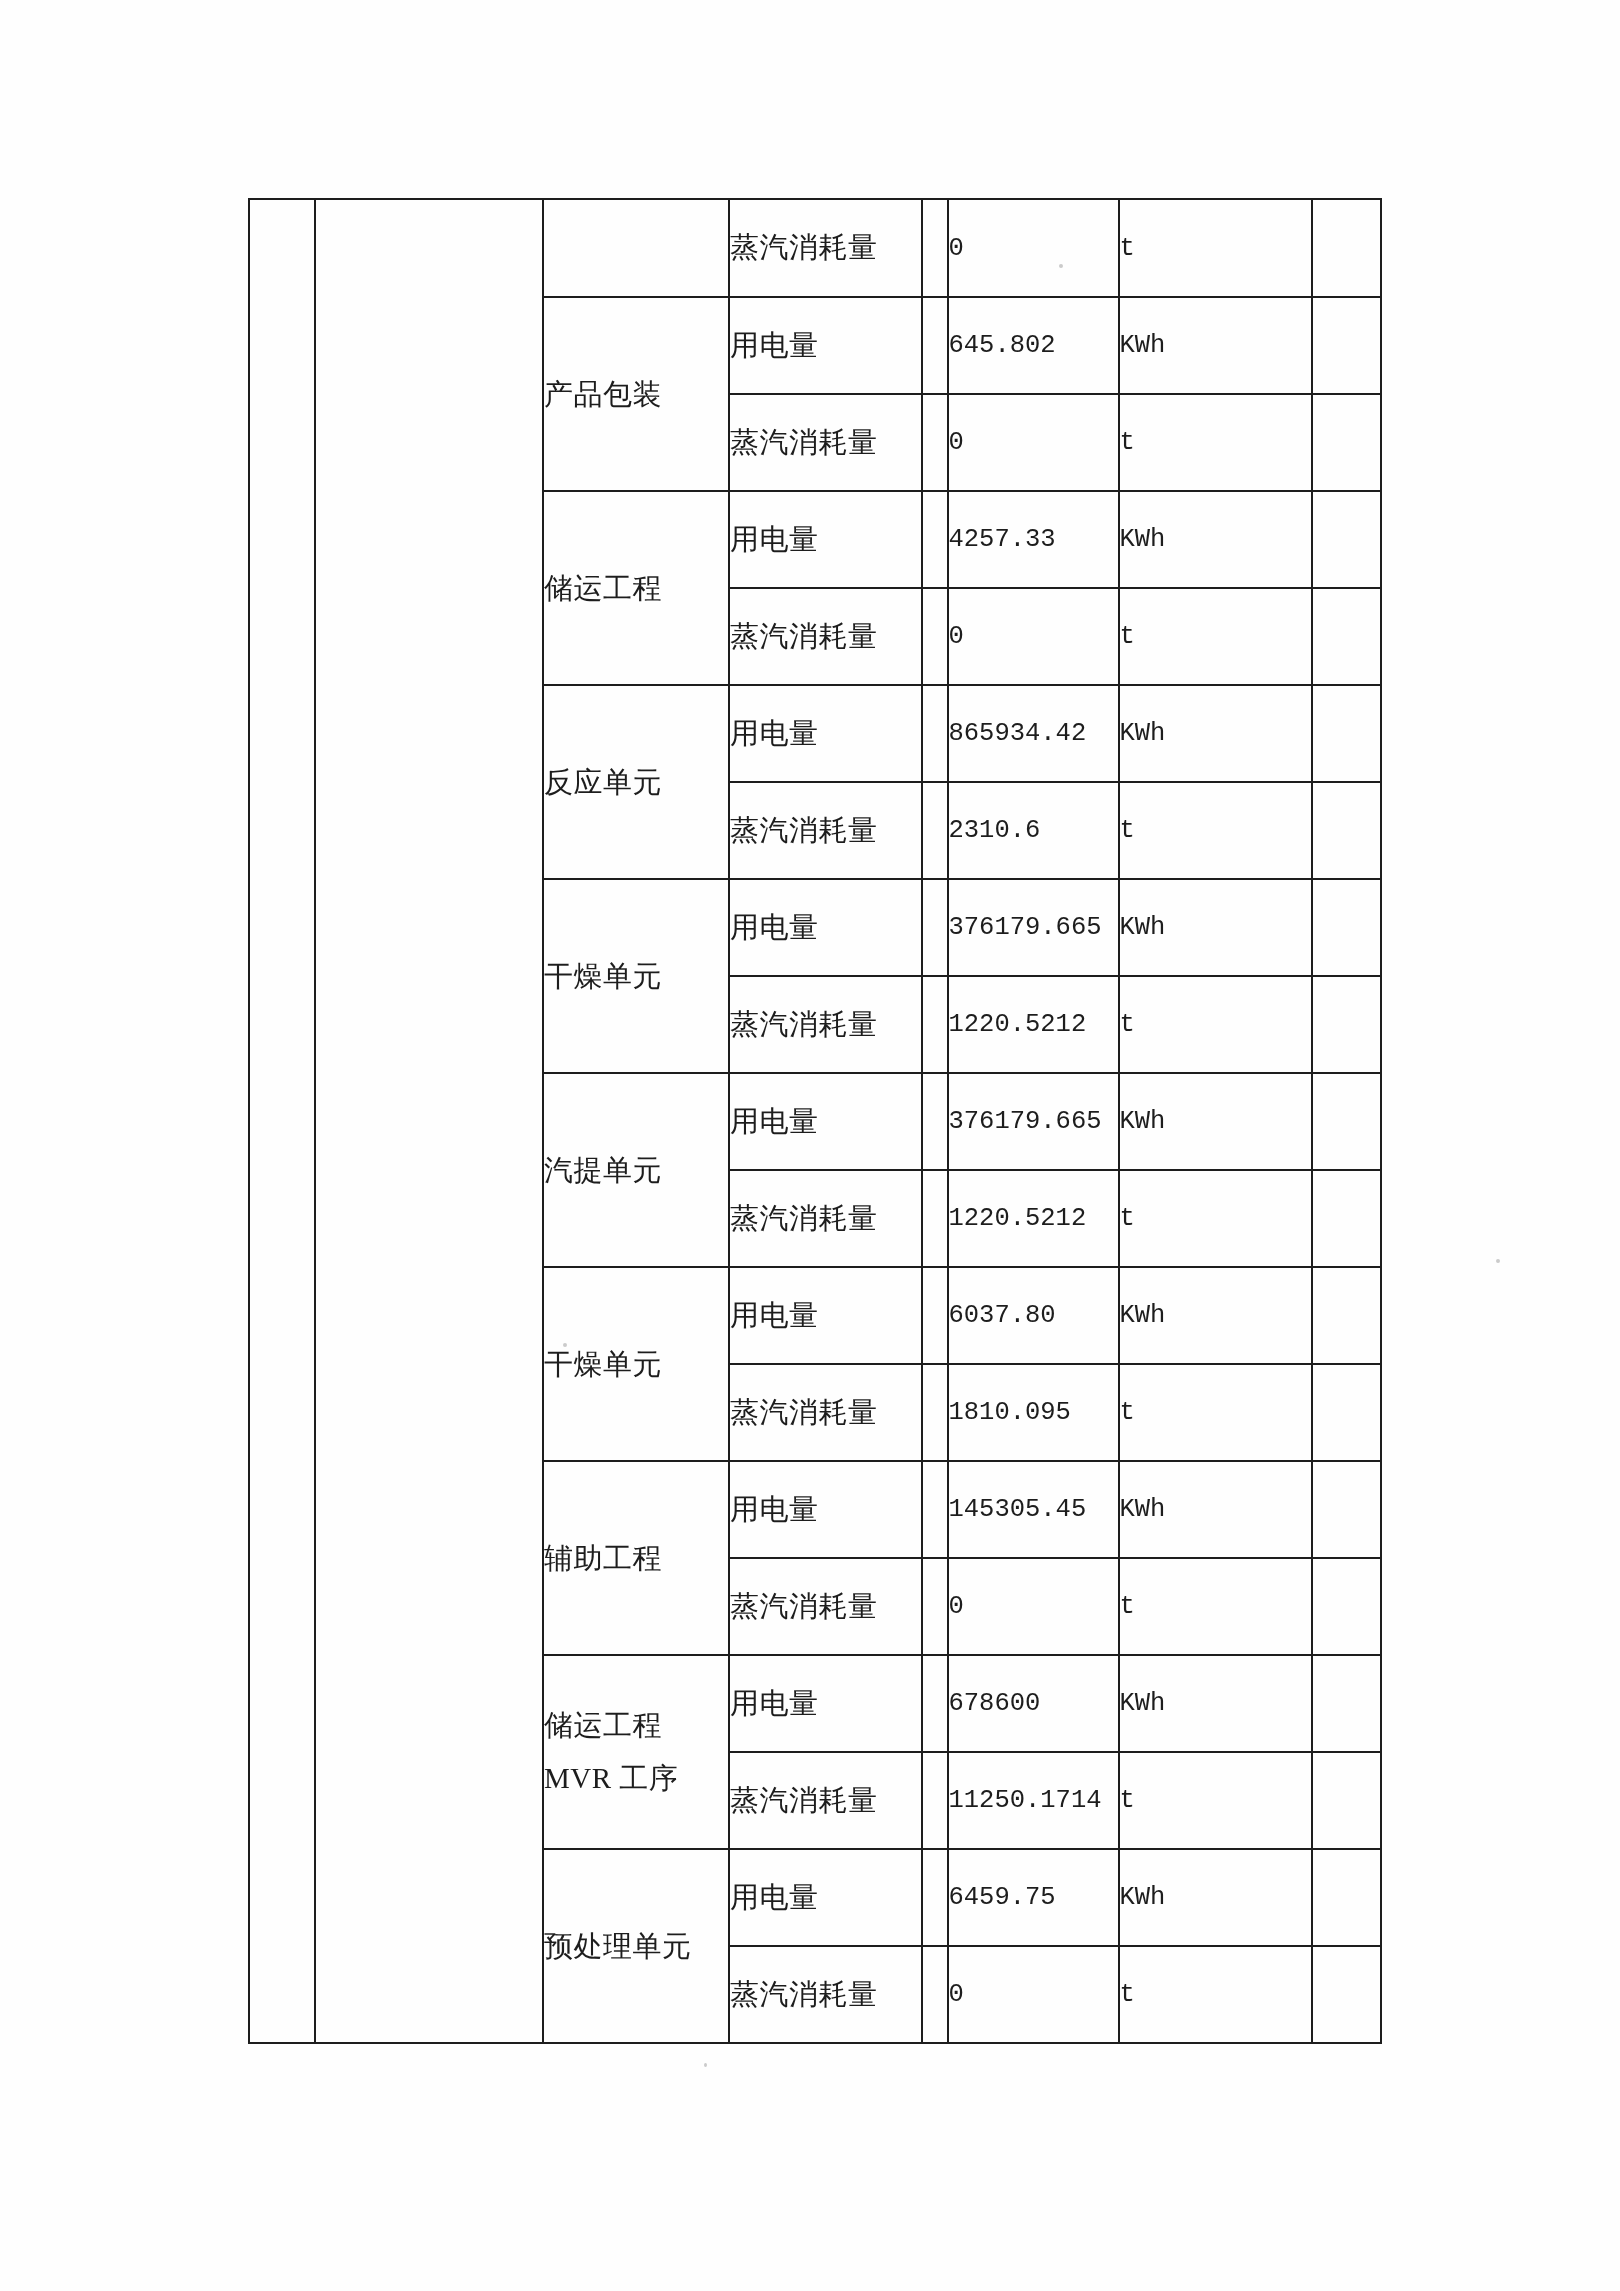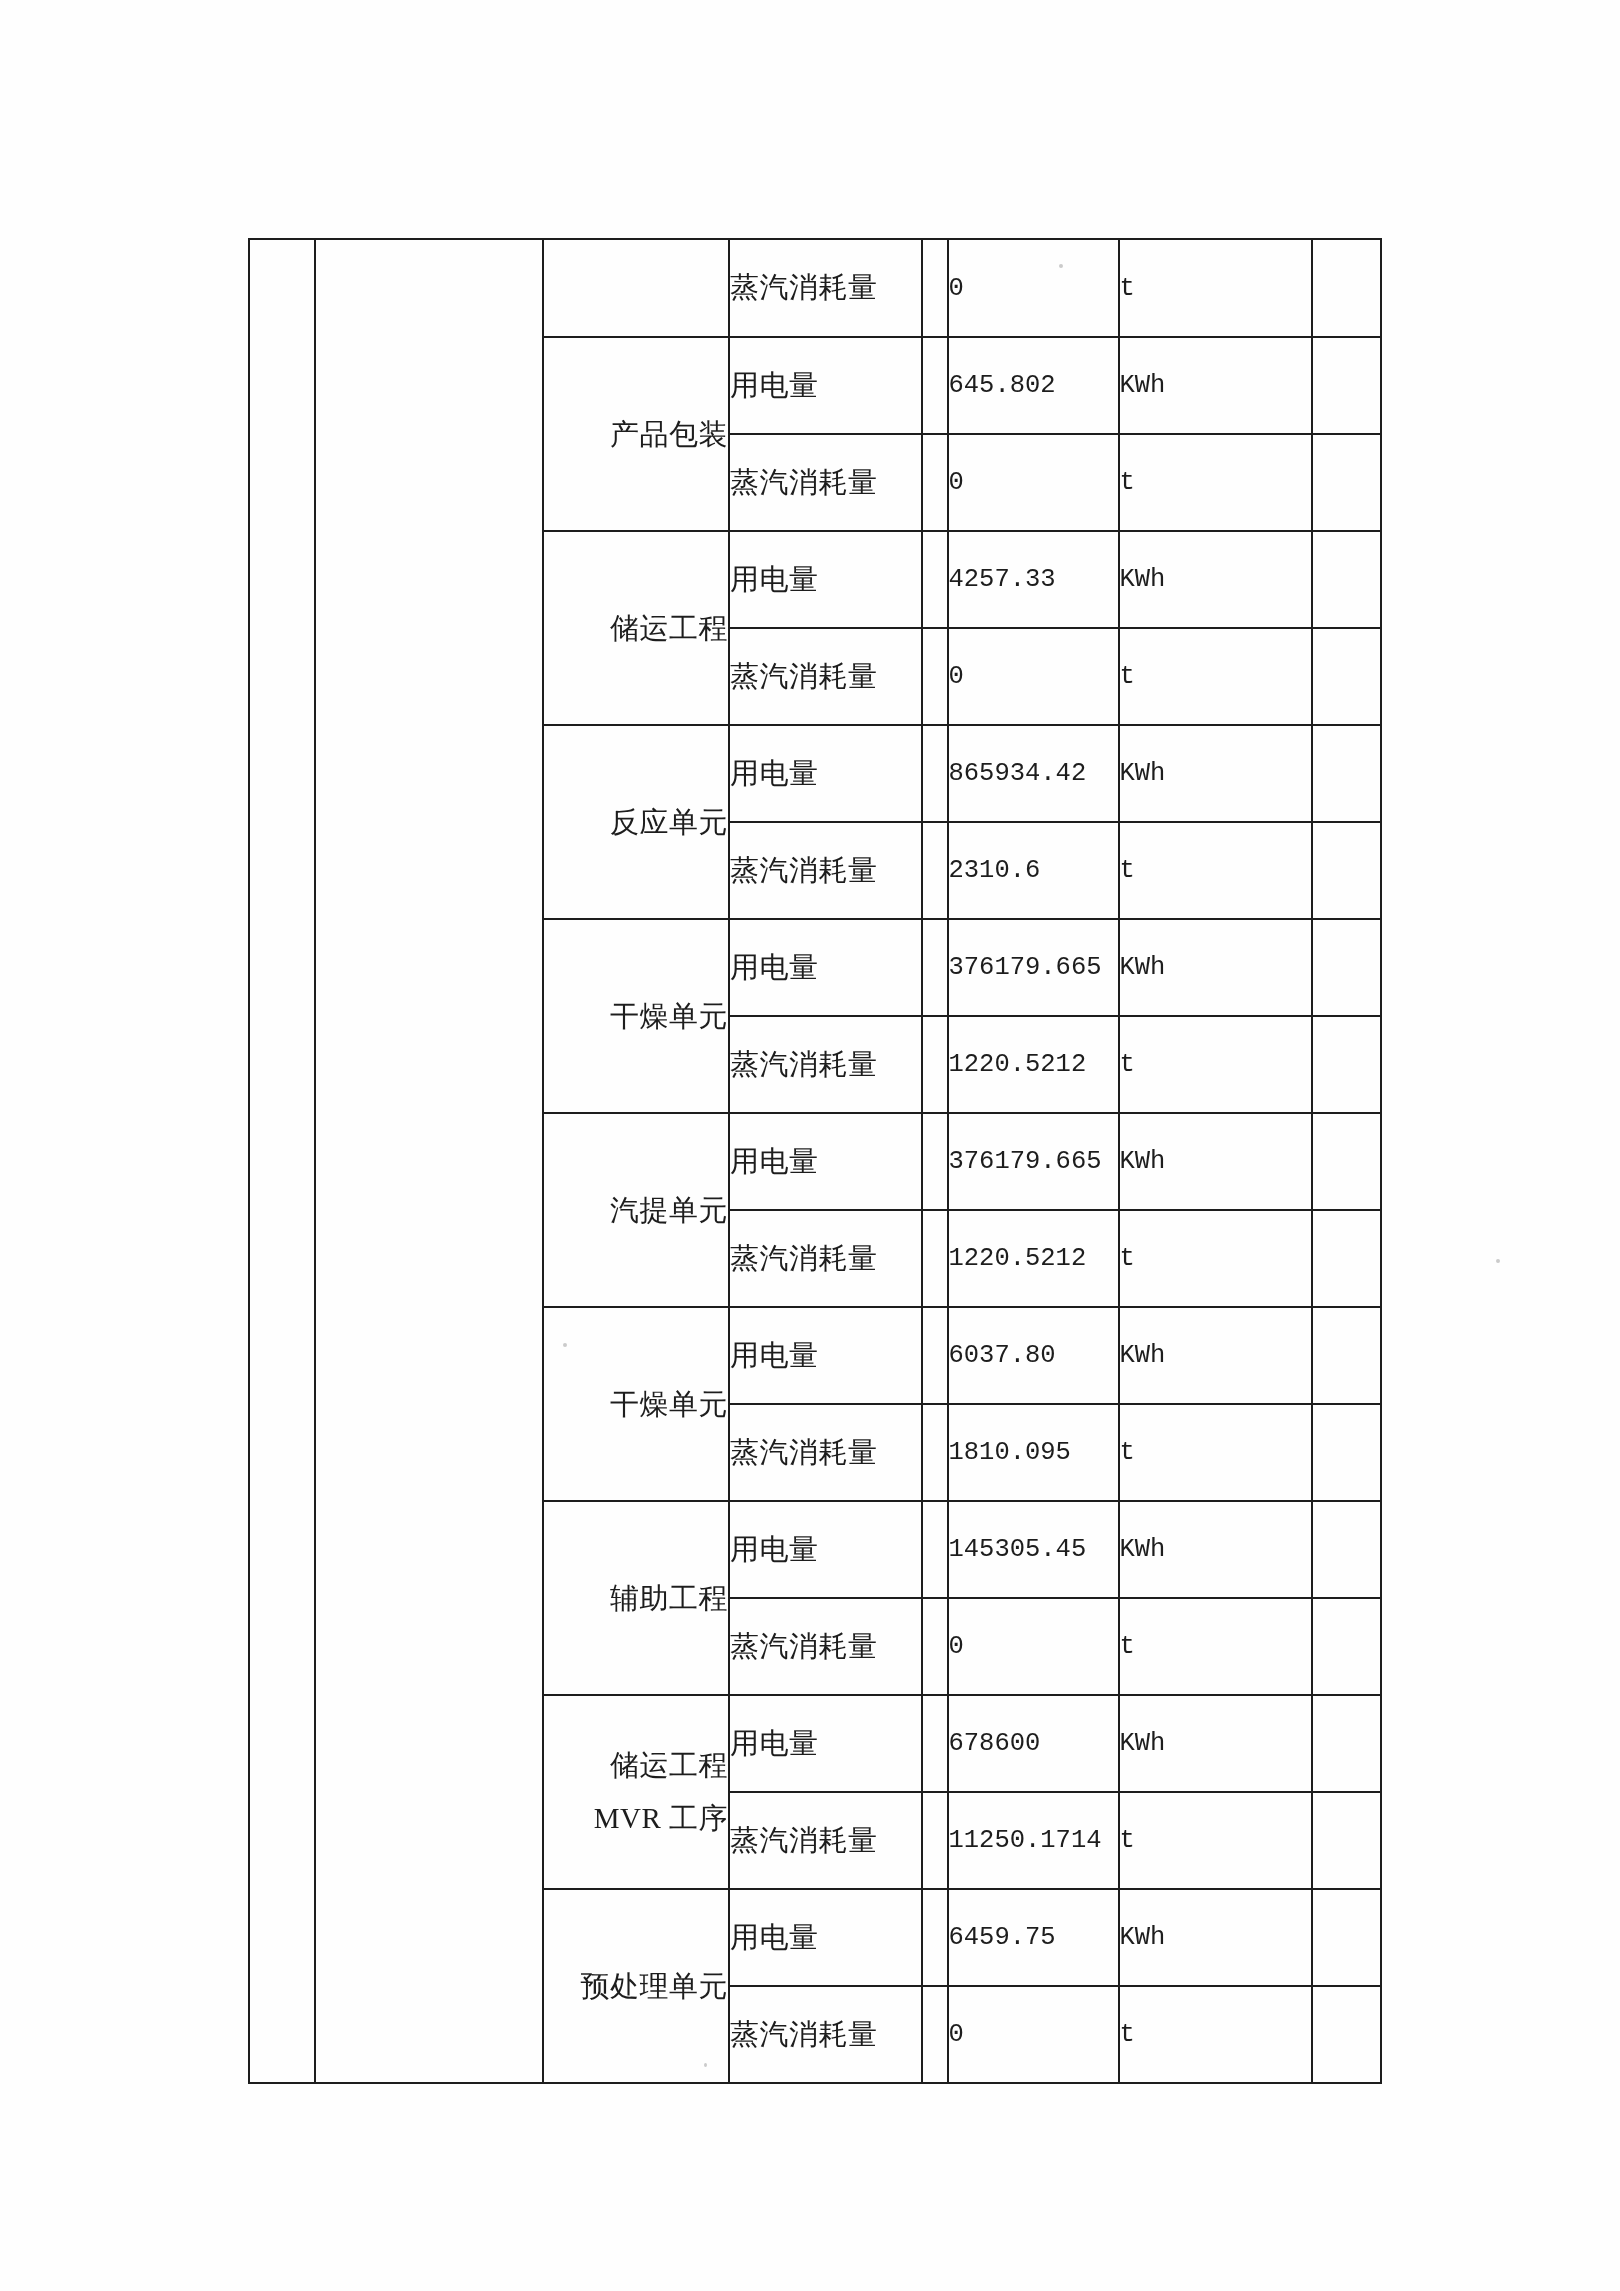--- a/index.html
+++ b/index.html
@@ -14,40 +14,39 @@
   .page { position: absolute; inset: 0; background: #fefefe; }
 
   .table-wrap { position: absolute; left: 248px; top: 198px; }
 
   table.consumption {
     border-collapse: collapse;
     table-layout: fixed;
     width: 1131px;
     height: 1836px;
     border: 2.9px solid #161616;
-    margin-top: 40px;
   }
   table.consumption td {
     border: 2px solid #1d1d1d;
     vertical-align: middle;
     padding: 0;
     overflow: visible;
     background: transparent;
   }
 
   tr.lead-row { height: 98px; }
   tr.sub-row  { height: 97px; }
 
   td.c-cat {
     font-size: 29px;
     letter-spacing: 0.5px;
     padding-left: 13.7px;
     line-height: 53px;
   }
-  td.c-cat .cat-line { display: block; white-space: nowrap; text-align: right; }
+  td.c-cat .cat-line { display: block; white-space: nowrap; }
 
   td.c-metric {
     font-size: 29px;
     letter-spacing: 0.5px;
     padding-left: 11.8px;
     white-space: nowrap;
   }
 
   td.c-value, td.c-unit {
     font-family: "Liberation Mono", "DejaVu Sans Mono", monospace;

